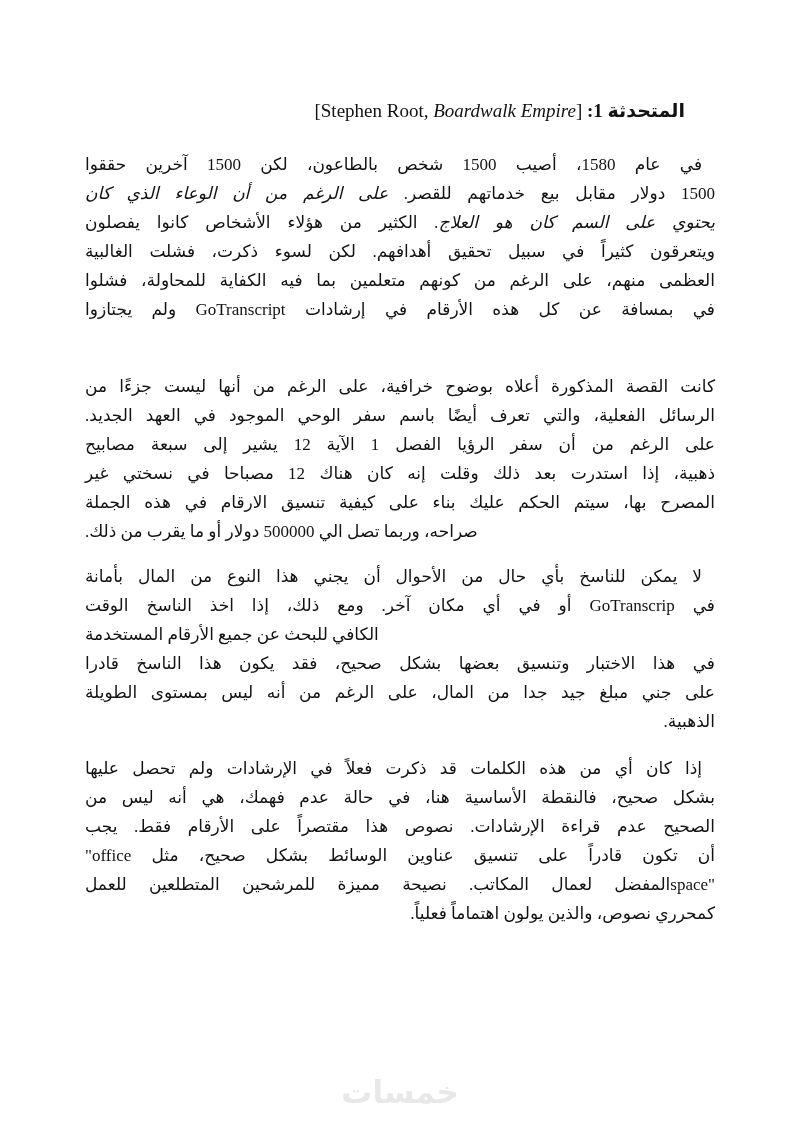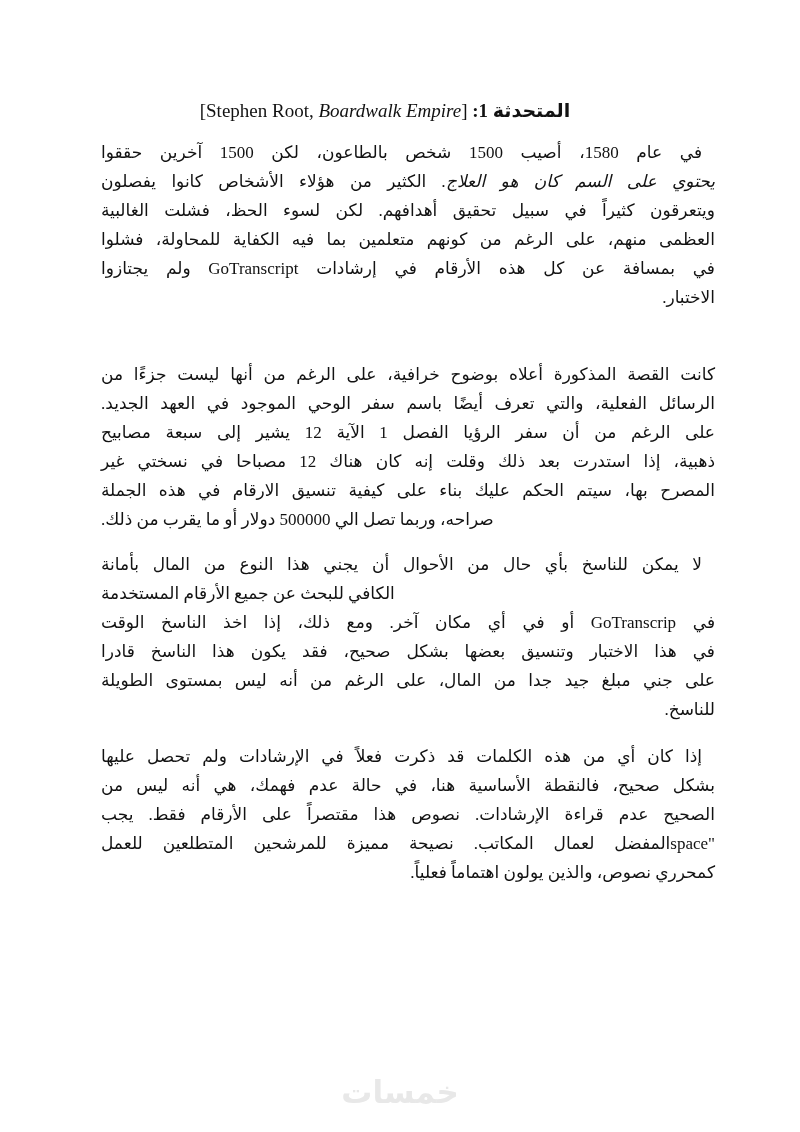--- a/index.html
+++ b/index.html
@@ -18,31 +18,31 @@
   }
   .content {
     position: absolute;
     top: 96px;
     left: 85px;
     width: 630px;
     direction: rtl;
     font-size: 17px;
   }
   .doc-title {
-    text-align: center;
+    text-align: right;
     padding-right: 30px;
     font-size: 19px;
     line-height: 30px;
-    margin-bottom: 12px;
+    margin-bottom: 24px;
     white-space: nowrap;
   }
   .doc-title .speaker {
     font-weight: bold;
   }
-  .paragraph { margin: 0 0 18px 16px; }
+  .paragraph { margin: 0 0 18px 0; }
   .paragraph:nth-of-type(1) { margin-bottom: 48px; }
   .paragraph:nth-of-type(2) { margin-bottom: 16px; }
   .paragraph:nth-of-type(3) { margin-bottom: 18px; }
   .line {
     line-height: 29px;
     text-align: justify;
     text-justify: inter-word;
   }
   .line.full   { text-align-last: justify; }
   .line.end-right { text-align-last: right; }
@@ -70,46 +70,47 @@
   <div class="content">
 
     <div class="doc-title">
       <span class="speaker">المتحدثة 1:</span>
       <span dir="ltr"><span>[Stephen Root, </span><span class="it">Boardwalk Empire</span><span>]</span></span>
     </div>
 
     <div>
         <div class="paragraph">
           <div class="line full indent"><span>في عام 1580، أصيب 1500 شخص بالطاعون، لكن 1500 آخرين حققوا</span></div>
+          <div class="line full"><span>1500 دولار مقابل بيع خدماتهم للقصر. </span><span class="it">على الرغم من أن الوعاء الذي كان</span></div>
           <div class="line full"><span class="it">يحتوي على السم كان هو العلاج.</span><span> الكثير من هؤلاء الأشخاص كانوا يفصلون</span></div>
-          <div class="line full"><span>ويتعرقون كثيراً في سبيل تحقيق أهدافهم. لكن لسوء الحظ، فشلت الغالبية</span></div>
+          <div class="line full"><span>ويتعرقون كثيراً في سبيل تحقيق أهدافهم. لكن لسوء ذكرت، فشلت الغالبية</span></div>
           <div class="line full"><span>العظمى منهم، على الرغم من كونهم متعلمين بما فيه الكفاية للمحاولة، فشلوا</span></div>
           <div class="line full"><span>في بمسافة عن كل هذه الأرقام في إرشادات GoTranscript ولم يجتازوا</span></div>
-          <div class="line end-right"><span>الاختبار.</span></div>
         </div>
         <div class="paragraph">
           <div class="line full"><span>كانت القصة المذكورة أعلاه بوضوح خرافية، على الرغم من أنها ليست جزءًا من</span></div>
           <div class="line full"><span>الرسائل الفعلية، والتي تعرف أيضًا باسم سفر الوحي الموجود في العهد الجديد.</span></div>
           <div class="line full"><span>على الرغم من أن سفر الرؤيا الفصل 1 الآية 12 يشير إلى سبعة مصابيح</span></div>
           <div class="line full"><span>ذهبية، إذا استدرت بعد ذلك وقلت إنه كان هناك 12 مصباحا في نسختي غير</span></div>
           <div class="line full"><span>المصرح بها، سيتم الحكم عليك بناء على كيفية تنسيق الارقام في هذه الجملة</span></div>
           <div class="line end-left"><span>صراحه، وربما تصل الي 500000 دولار أو ما يقرب من ذلك.</span></div>
         </div>
         <div class="paragraph">
           <div class="line full indent"><span>لا يمكن للناسخ بأي حال من الأحوال أن يجني هذا النوع من المال بأمانة</span></div>
+          <div class="line full"><span>في GoTranscrip أو في أي مكان آخر. ومع ذلك، إذا اخذ الناسخ الوقت</span></div>
           <div class="line end-left"><span>الكافي للبحث عن جميع الأرقام المستخدمة</span></div>
-          <div class="line full"><span>في GoTranscrip أو في أي مكان آخر. ومع ذلك، إذا اخذ الناسخ الوقت</span></div>
           <div class="line full"><span>في هذا الاختبار وتنسيق بعضها بشكل صحيح، فقد يكون هذا الناسخ قادرا</span></div>
           <div class="line full"><span>على جني مبلغ جيد جدا من المال، على الرغم من أنه ليس بمستوى الطويلة</span></div>
-          <div class="line end-right"><span>للناسخ.</span></div>
+          <div class="line end-right"><span>الذهبية.</span></div>
         </div>
         <div class="paragraph">
           <div class="line full indent"><span>إذا كان أي من هذه الكلمات قد ذكرت فعلاً في الإرشادات ولم تحصل عليها</span></div>
           <div class="line full"><span>بشكل صحيح، فالنقطة الأساسية هنا، في حالة عدم فهمك، هي أنه ليس من</span></div>
           <div class="line full"><span>الصحيح عدم قراءة الإرشادات. نصوص هذا مقتصراً على الأرقام فقط. يجب</span></div>
+          <div class="line full"><span>أن تكون قادراً على تنسيق عناوين الوسائط بشكل صحيح، مثل </span><span dir="ltr">"office</span></div>
           <div class="line full"><span dir="ltr">space"</span><span>المفضل لعمال المكاتب. نصيحة مميزة للمرشحين المتطلعين للعمل</span></div>
           <div class="line end-right"><span>كمحرري نصوص، والذين يولون اهتماماً فعلياً.</span></div>
         </div>
       </div>
 
   </div>
 
   <div class="watermark" style="color: rgb(232, 232, 232);">خمسات</div>
 </div>
 

